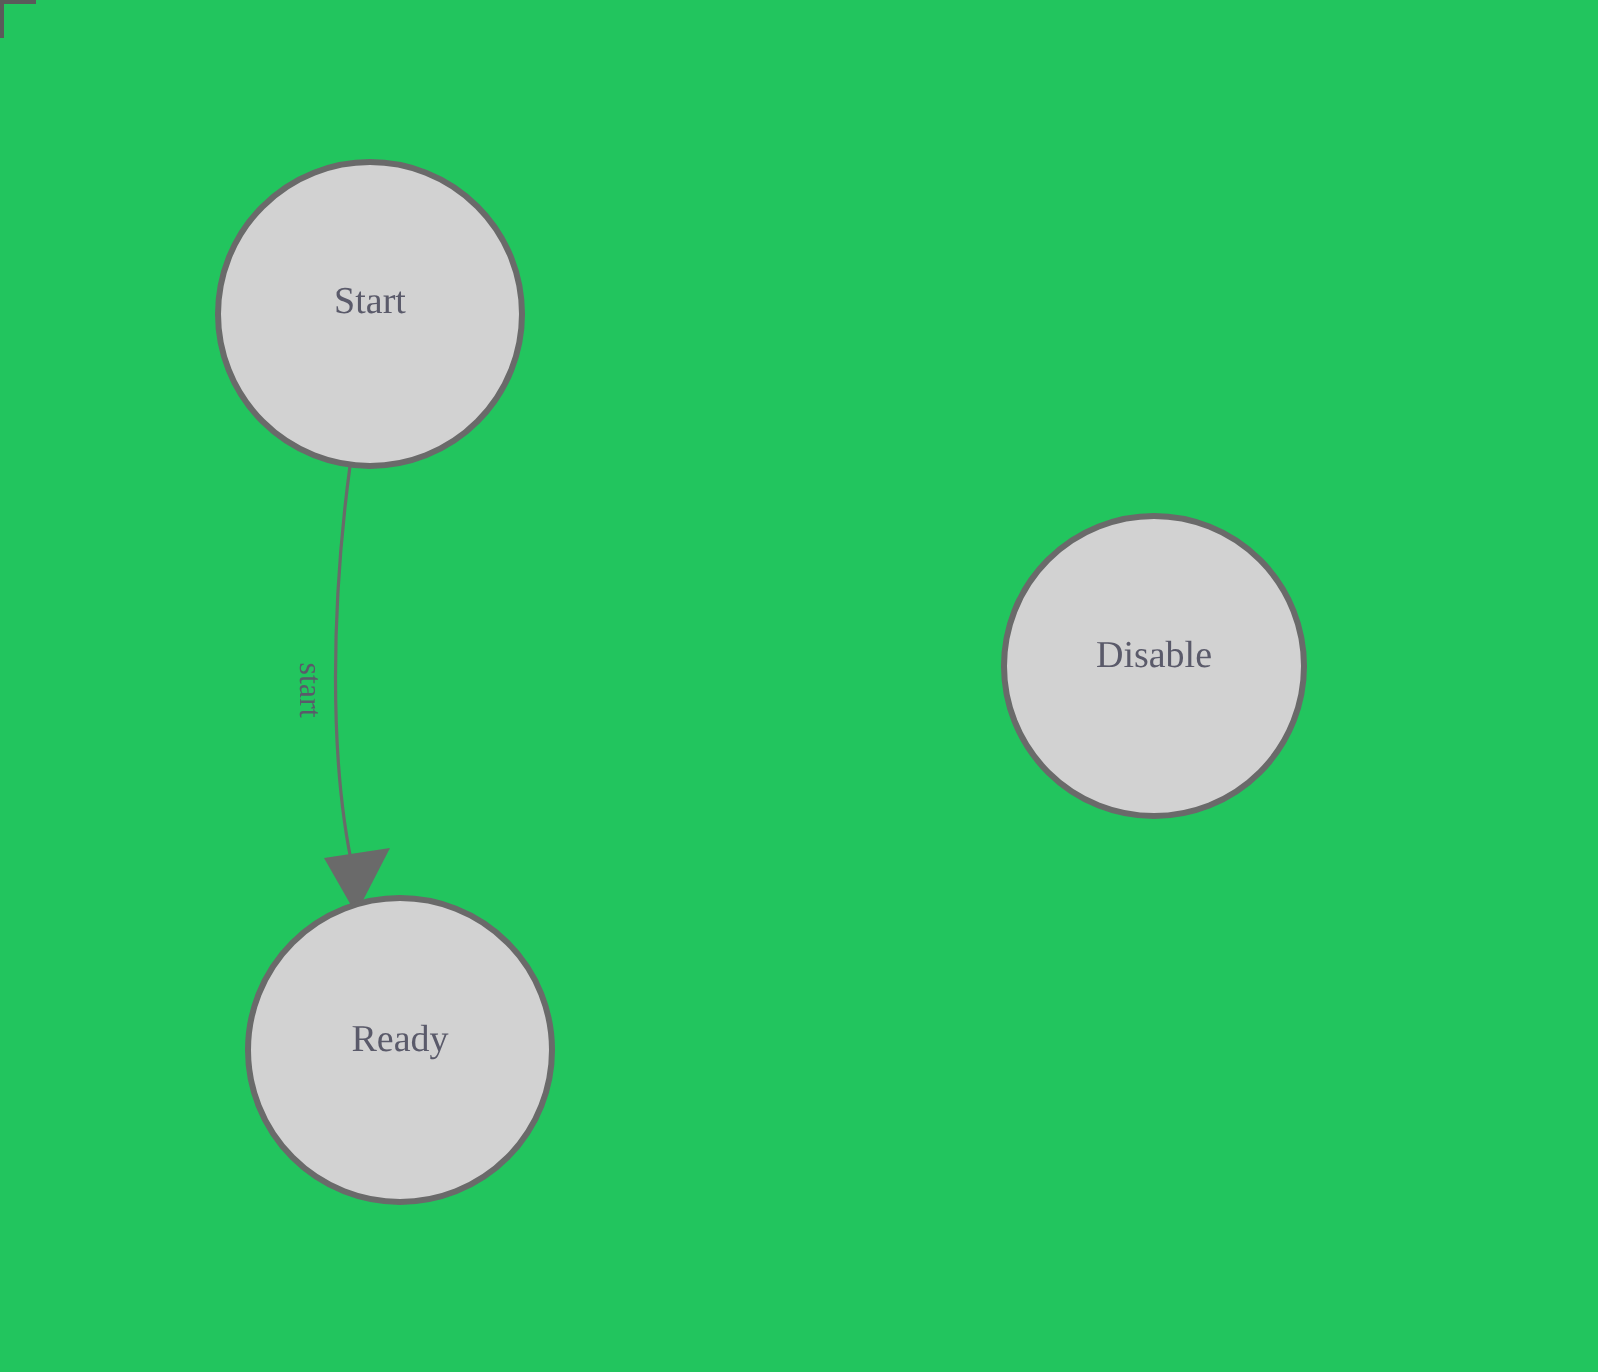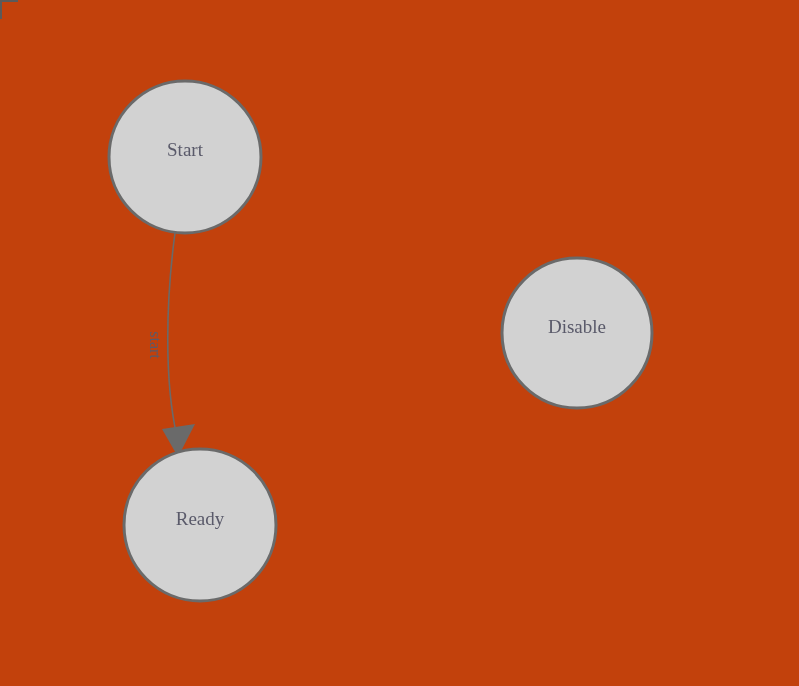--- a/index.html
+++ b/index.html
@@ -8,21 +8,21 @@
     padding: 0;
     background: #ffffff;
   }
   body {
     font-family: "Liberation Serif", "DejaVu Serif", serif;
   }
   #canvas-root {
     position: relative;
     width: 799px;
     height: 686px;
-    background: #c2410c;
+    background: #22c55e;
     overflow: hidden;
   }
   #diagram-svg {
     position: absolute;
     left: 0;
     top: 0;
     width: 799px;
     height: 686px;
     display: block;
   }

